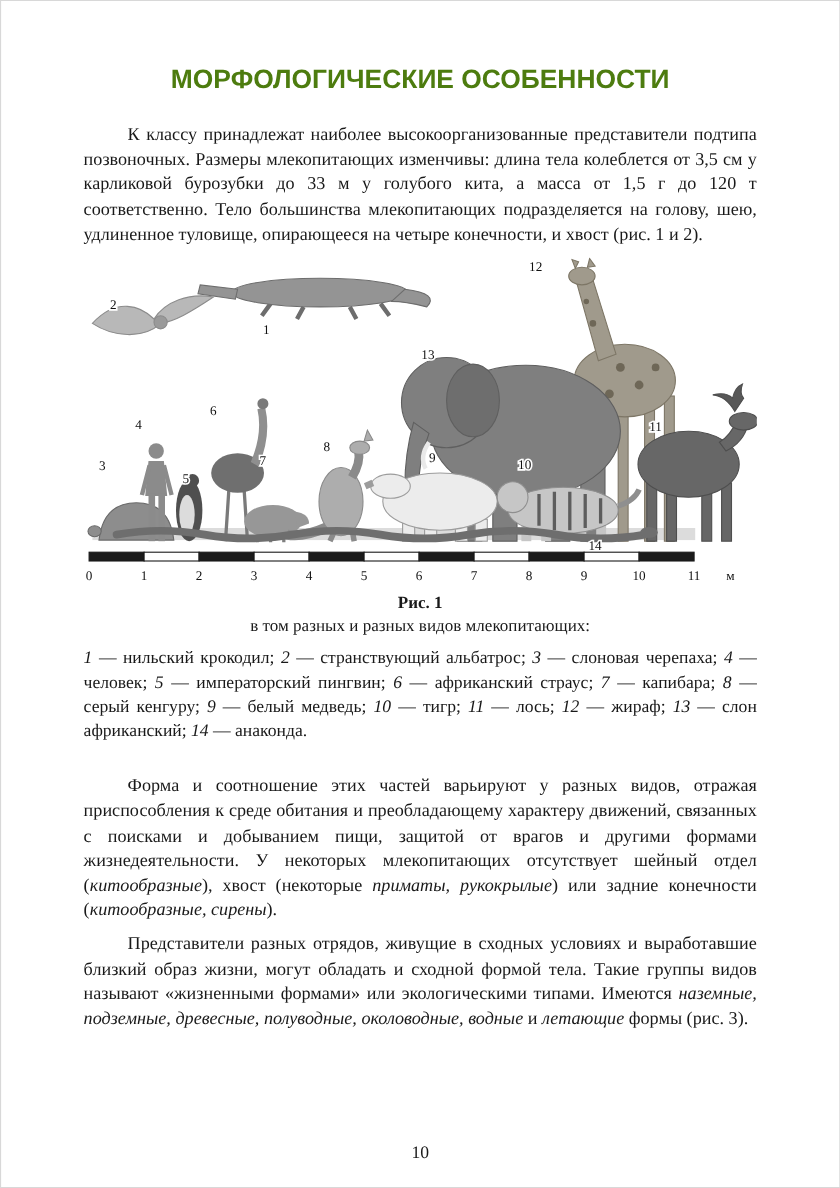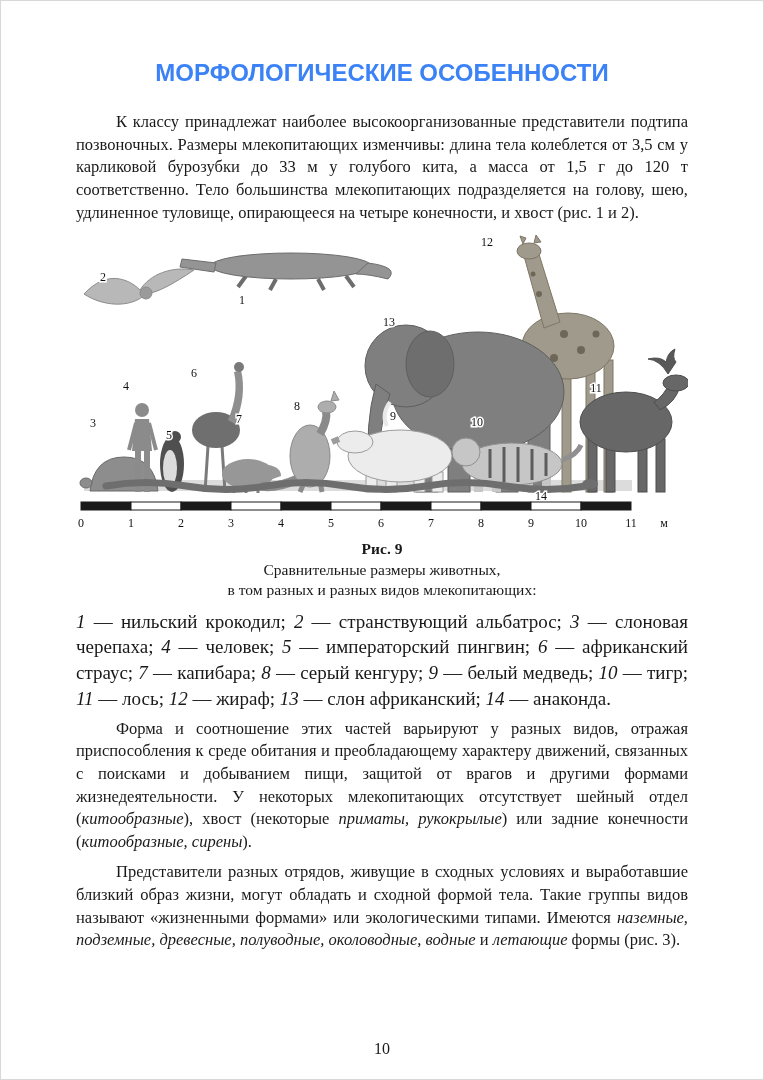--- a/index.html
+++ b/index.html
@@ -13,39 +13,39 @@
     box-shadow: inset 0 0 0 1px #d8d8d8;
   }
   .page { padding: 58px 76px 0 76px; }
   h1 {
     margin: 0 0 24px 0;
     text-align: center;
     font-family: "Liberation Sans", sans-serif;
     font-weight: bold;
     font-size: 24px;
     line-height: 1.22;
-    color: #3b82f6;
+    color: #4d7c0f;
   }
   .body-text {
     font-size: 16.5px;
     line-height: 1.37;
     text-align: justify;
     margin: 0 0 8px 0;
   }
   .indent { text-indent: 40px; }
   .it { font-style: italic; }
   figure { margin: 10px 0 0 0; padding: 0; }
   svg { display: block; }
   .caption { text-align: center; margin: 6px 0 8px 0; }
   .caption-title { font-weight: bold; font-size: 15.5px; margin-bottom: 2px; }
   .caption-line { font-size: 15.5px; line-height: 1.3; }
   .legend {
-    font-size: 19px;
+    font-size: 16px;
     line-height: 1.36;
-    margin-bottom: 6px;
+    margin-bottom: 28px;
   }
   .page-number {
     position: absolute;
     left: 0; right: 0;
     bottom: 22px;
     text-align: center;
     font-size: 16px;
   }
 </style>
 </head>
@@ -227,22 +227,21 @@
         <text x="405" y="293">8</text>
         <text x="455" y="293">9</text>
         <text x="505" y="293">10</text>
         <text x="555" y="293">11</text>
         <text x="588" y="293">м</text>
       </g>
     </svg>
   </figure>
 
   <div class="caption">
-    <div class="caption-title">Рис. 9</div>
-    <div class="caption-line">Сравнительные размеры животных,</div>
+    <div class="caption-title">Рис. 1</div>
     <div class="caption-line">в том разных и разных видов млекопитающих:</div>
   </div>
 
   <p class="body-text legend"><span class="it">1</span><span> — нильский крокодил; </span><span class="it">2</span><span> — странствующий альбатрос; </span><span class="it">3</span><span> — слоновая черепаха; </span><span class="it">4</span><span> — человек; </span><span class="it">5</span><span> — императорский пингвин; </span><span class="it">6</span><span> — африканский страус; </span><span class="it">7</span><span> — капибара; </span><span class="it">8</span><span> — серый кенгуру; </span><span class="it">9</span><span> — белый медведь; </span><span class="it">10</span><span> — тигр; </span><span class="it">11</span><span> — лось; </span><span class="it">12</span><span> — жираф; </span><span class="it">13</span><span> — слон африканский; </span><span class="it">14</span><span> — анаконда.</span></p>
 
   <p class="body-text indent"><span>Форма и соотношение этих частей варьируют у разных видов, отражая приспособления к среде обитания и преобладающему характеру движений, связанных с поисками и добыванием пищи, защитой от врагов и другими формами жизнедеятельности. У некоторых млекопитающих отсутствует шейный отдел (</span><span class="it">китообразные</span><span>), хвост (некоторые </span><span class="it">приматы, рукокрылые</span><span>) или задние конечности (</span><span class="it">китообразные, сирены</span><span>).</span></p>
 
   <p class="body-text indent"><span>Представители разных отрядов, живущие в сходных условиях и выработавшие близкий образ жизни, могут обладать и сходной формой тела. Такие группы видов называют «жизненными формами» или экологическими типами. Имеются </span><span class="it">наземные, подземные, древесные, полуводные, околоводные, водные</span><span> и </span><span class="it">летающие</span><span> формы (рис. 3).</span></p>
 
 </div>

